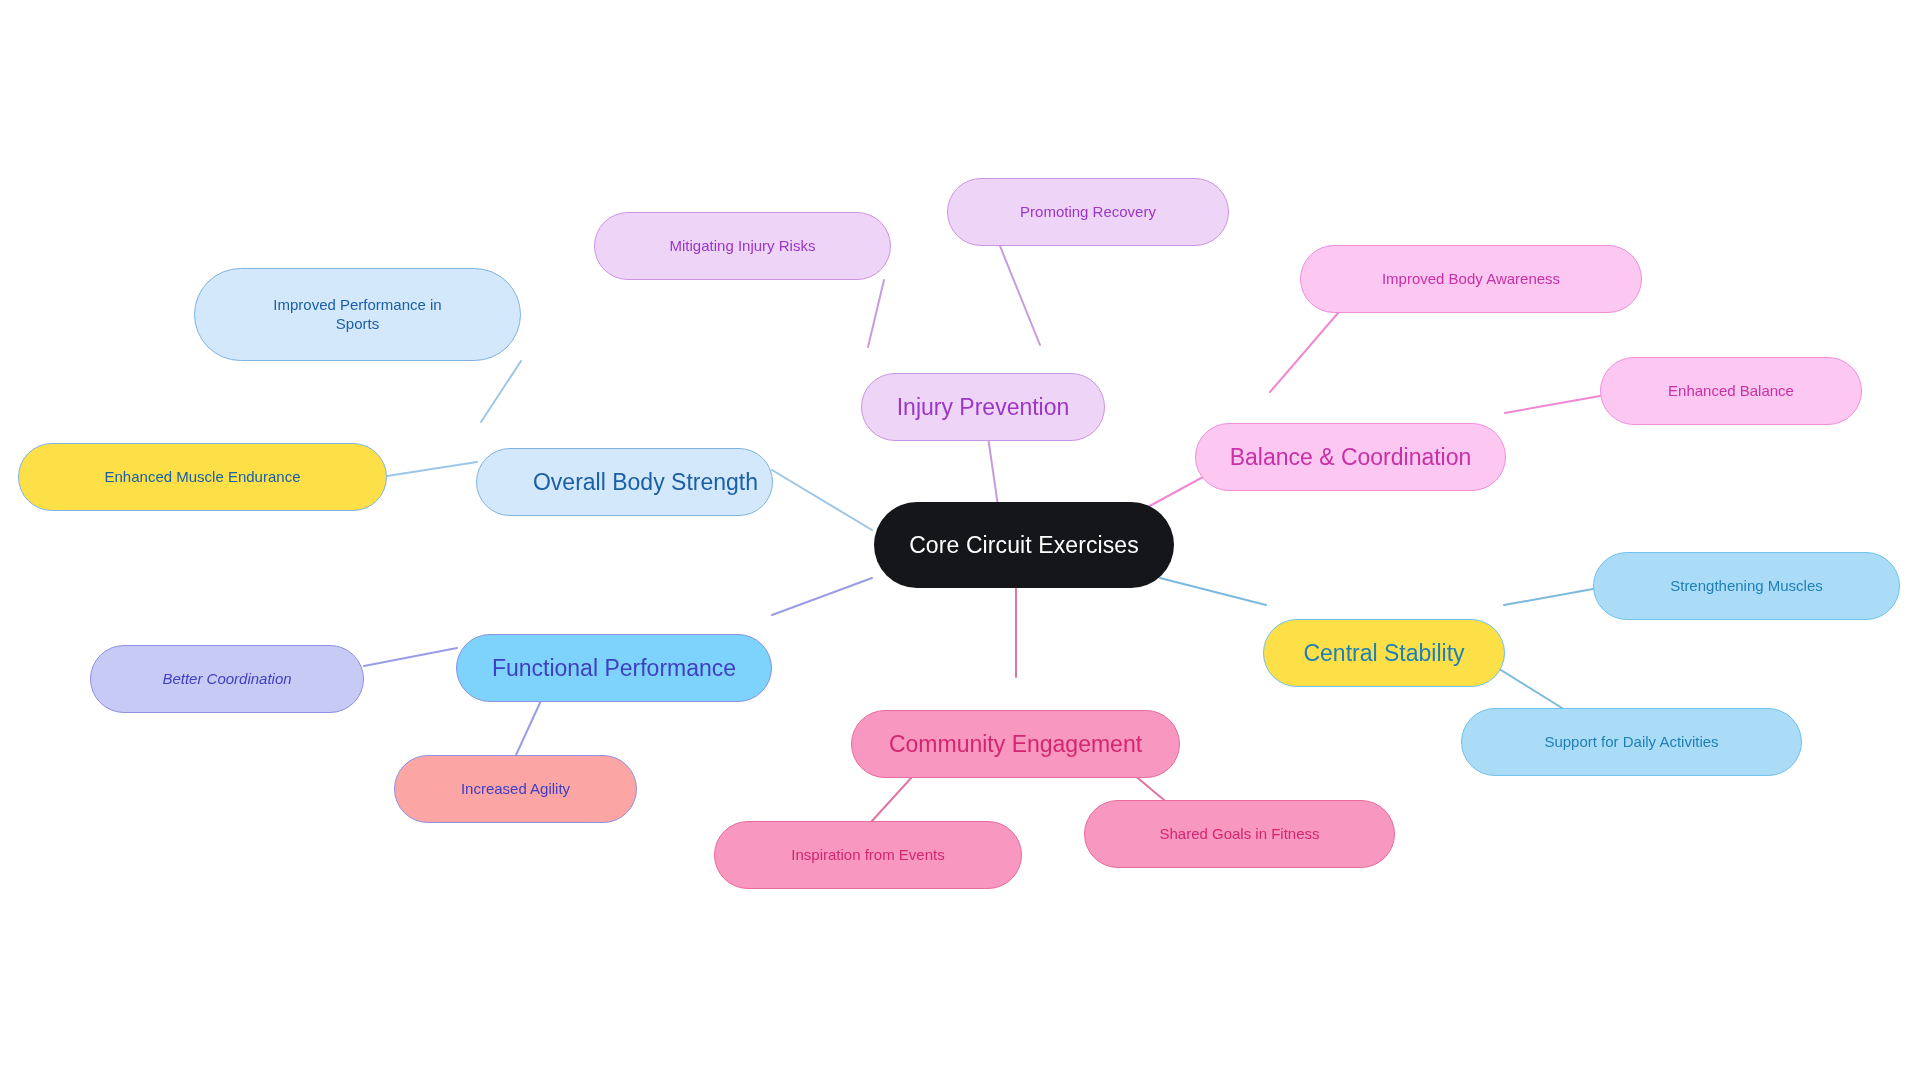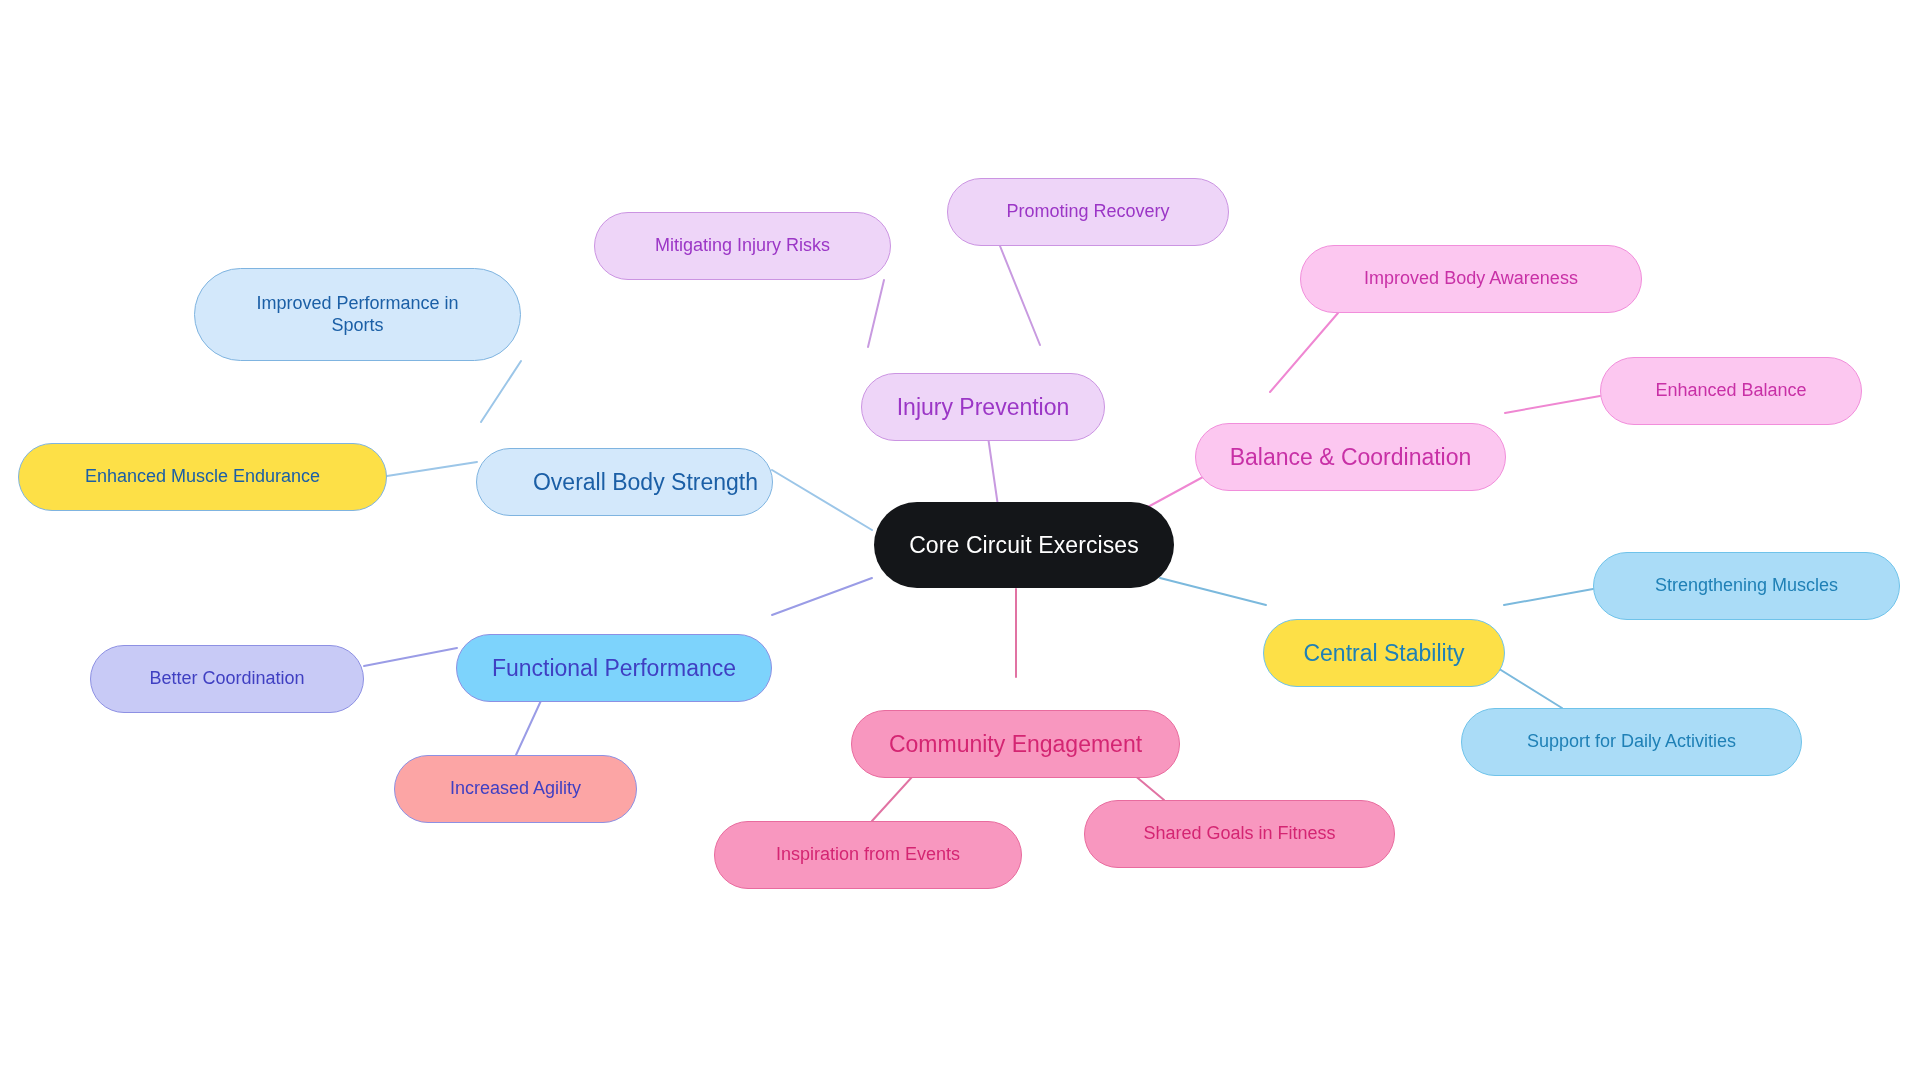--- a/index.html
+++ b/index.html
@@ -37,21 +37,21 @@
     padding: 4px 14px;
     white-space: pre-line;
   }
   .root {
     border: none;
     border-radius: 44px;
     font-size: 23px;
     letter-spacing: 0.1px;
   }
   .branch   { font-size: 23px; margin-top: 33px; }
-  .leaf     { font-size: 18px; }
+  .leaf     { font-size: 15px; }
 </style>
 </head>
 <body>
 
 <div id="canvas">
   <svg id="edges" viewBox="0 0 1920 1083">
       <line x1="872" y1="530" x2="772" y2="470" stroke="#9cc6e8" stroke-width="2" stroke-linecap="round"></line>
       <line x1="998" y1="506" x2="984" y2="409" stroke="#c89ae0" stroke-width="2" stroke-linecap="round"></line>
       <line x1="1146" y1="508" x2="1236" y2="459" stroke="#ef87d2" stroke-width="2" stroke-linecap="round"></line>
       <line x1="1160" y1="578" x2="1266" y2="605" stroke="#7bb9dd" stroke-width="2" stroke-linecap="round"></line>
@@ -82,16 +82,16 @@
       <div class="node branch" style="left: 1195px; top: 390px; width: 311px; height: 68px; background: rgb(252, 199, 240); border-color: rgb(241, 142, 219); color: rgb(200, 48, 166);"><span>Balance &amp; Coordination</span></div>
       <div class="node leaf" style="left: 1300px; top: 245px; width: 342px; height: 68px; background: rgb(252, 199, 240); border-color: rgb(241, 142, 219); color: rgb(200, 48, 166);"><span>Improved Body Awareness</span></div>
       <div class="node leaf" style="left: 1600px; top: 357px; width: 262px; height: 68px; background: rgb(252, 199, 240); border-color: rgb(241, 142, 219); color: rgb(200, 48, 166);"><span>Enhanced Balance</span></div>
       <div class="node branch" style="left: 1263px; top: 586px; width: 242px; height: 68px; background: #fde047; border-color: rgb(111, 195, 234); color: rgb(31, 128, 182);"><span>Central Stability</span></div>
       <div class="node leaf" style="left: 1593px; top: 552px; width: 307px; height: 68px; background: rgb(170, 220, 247); border-color: rgb(111, 195, 234); color: rgb(31, 128, 182);"><span>Strengthening Muscles</span></div>
       <div class="node leaf" style="left: 1461px; top: 708px; width: 341px; height: 68px; background: rgb(170, 220, 247); border-color: rgb(111, 195, 234); color: rgb(31, 128, 182);"><span>Support for Daily Activities</span></div>
       <div class="node branch" style="left: 851px; top: 677px; width: 329px; height: 68px; background: rgb(248, 151, 191); border-color: rgb(232, 107, 158); color: rgb(212, 37, 114);"><span>Community Engagement</span></div>
       <div class="node leaf" style="left: 714px; top: 821px; width: 308px; height: 68px; background: rgb(248, 151, 191); border-color: rgb(232, 107, 158); color: rgb(212, 37, 114);"><span>Inspiration from Events</span></div>
       <div class="node leaf" style="left: 1084px; top: 800px; width: 311px; height: 68px; background: rgb(248, 151, 191); border-color: rgb(232, 107, 158); color: rgb(212, 37, 114);"><span>Shared Goals in Fitness</span></div>
       <div class="node branch" style="left: 456px; top: 601px; width: 316px; height: 68px; background: #7dd3fc; border-color: rgb(141, 144, 227); color: rgb(63, 63, 194);"><span>Functional Performance</span></div>
-      <div class="node leaf" style="left: 90px; top: 645px; width: 274px; height: 68px; background: rgb(200, 202, 246); border-color: rgb(141, 144, 227); color: rgb(63, 63, 194);"><span>Better Coordination</span></div>
+      <div class="node leaf" style="left: 90px; top: 645px; width: 274px; height: 68px; background: rgb(200, 202, 246); border-color: rgb(141, 144, 227); color: rgb(63, 63, 194); font-style: italic;"><span>Better Coordination</span></div>
       <div class="node leaf" style="left: 394px; top: 755px; width: 243px; height: 68px; background: #fca5a5; border-color: rgb(141, 144, 227); color: rgb(63, 63, 194);"><span>Increased Agility</span></div>
     </div>
 </div>
 
 </body></html>

